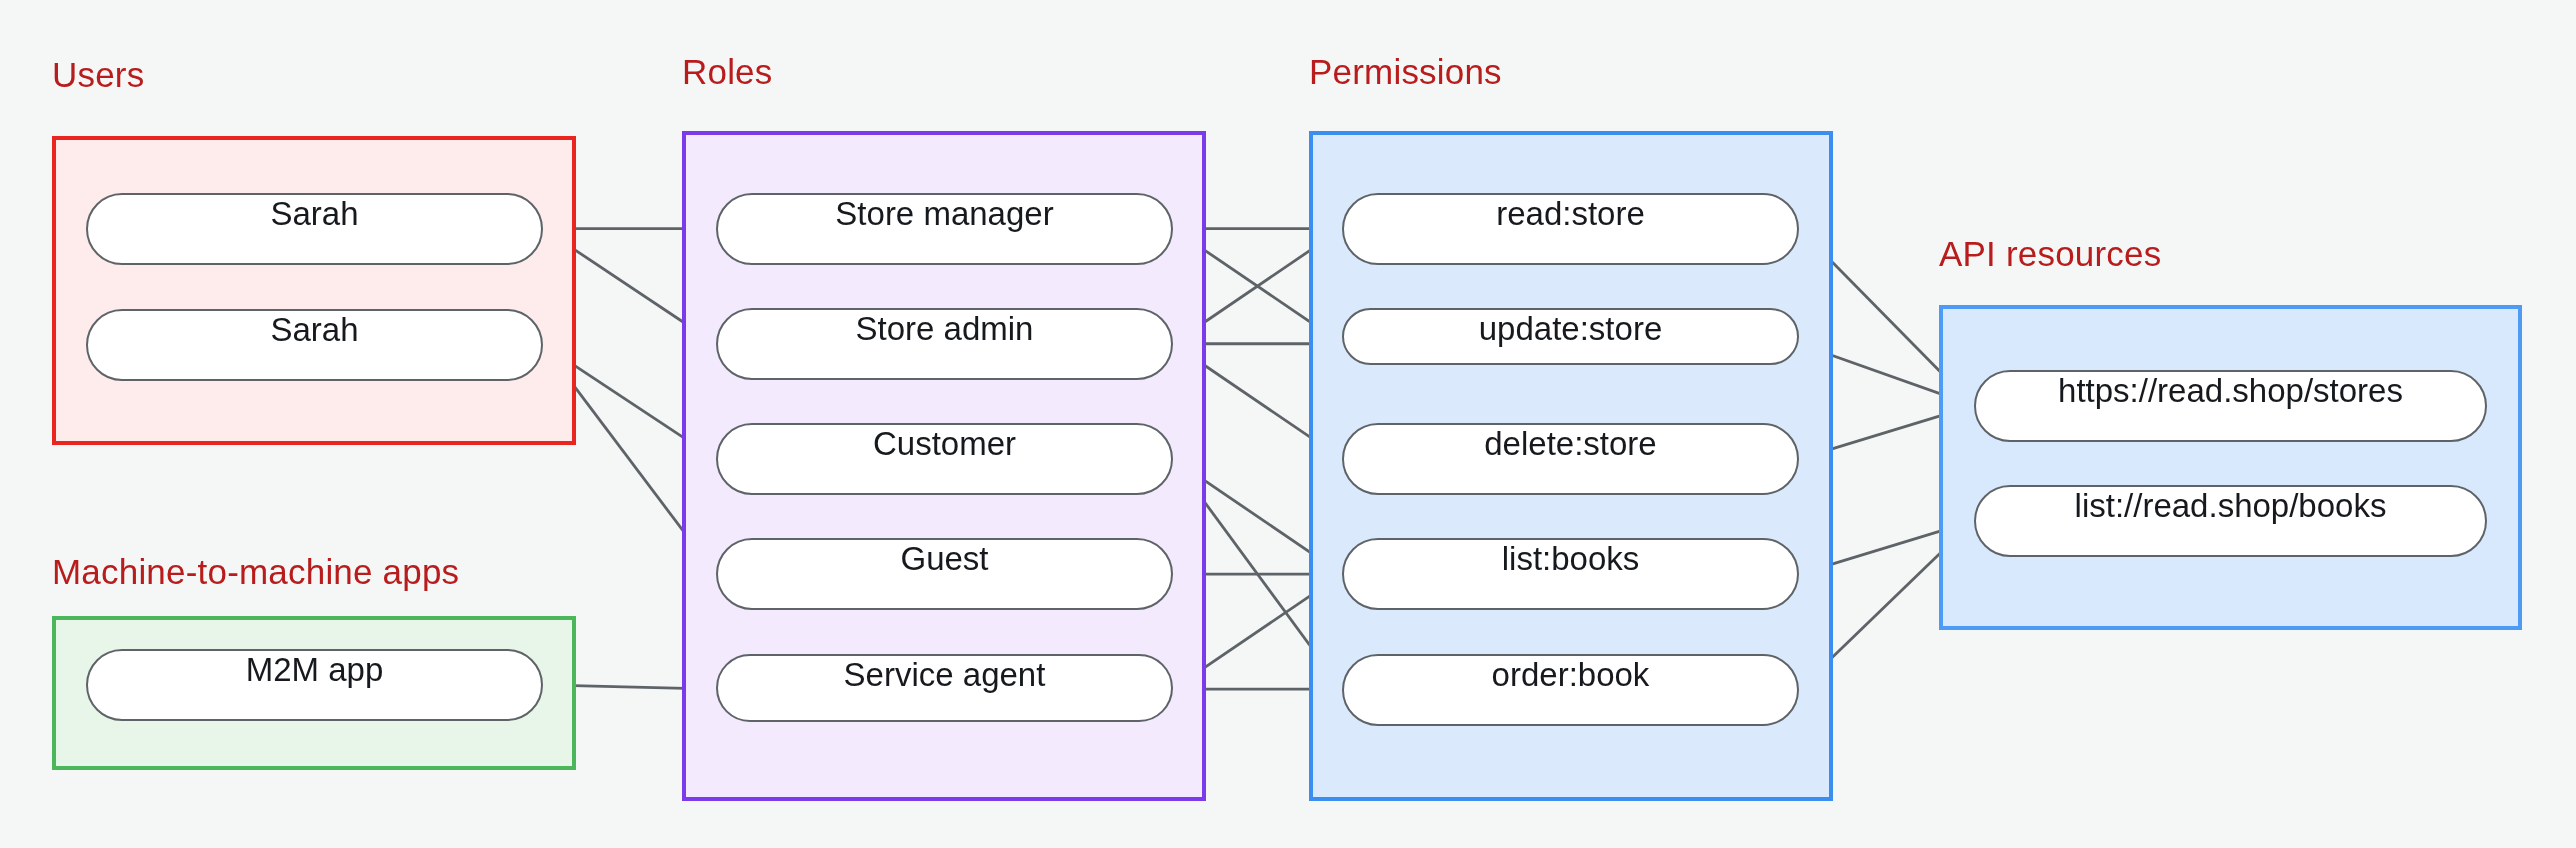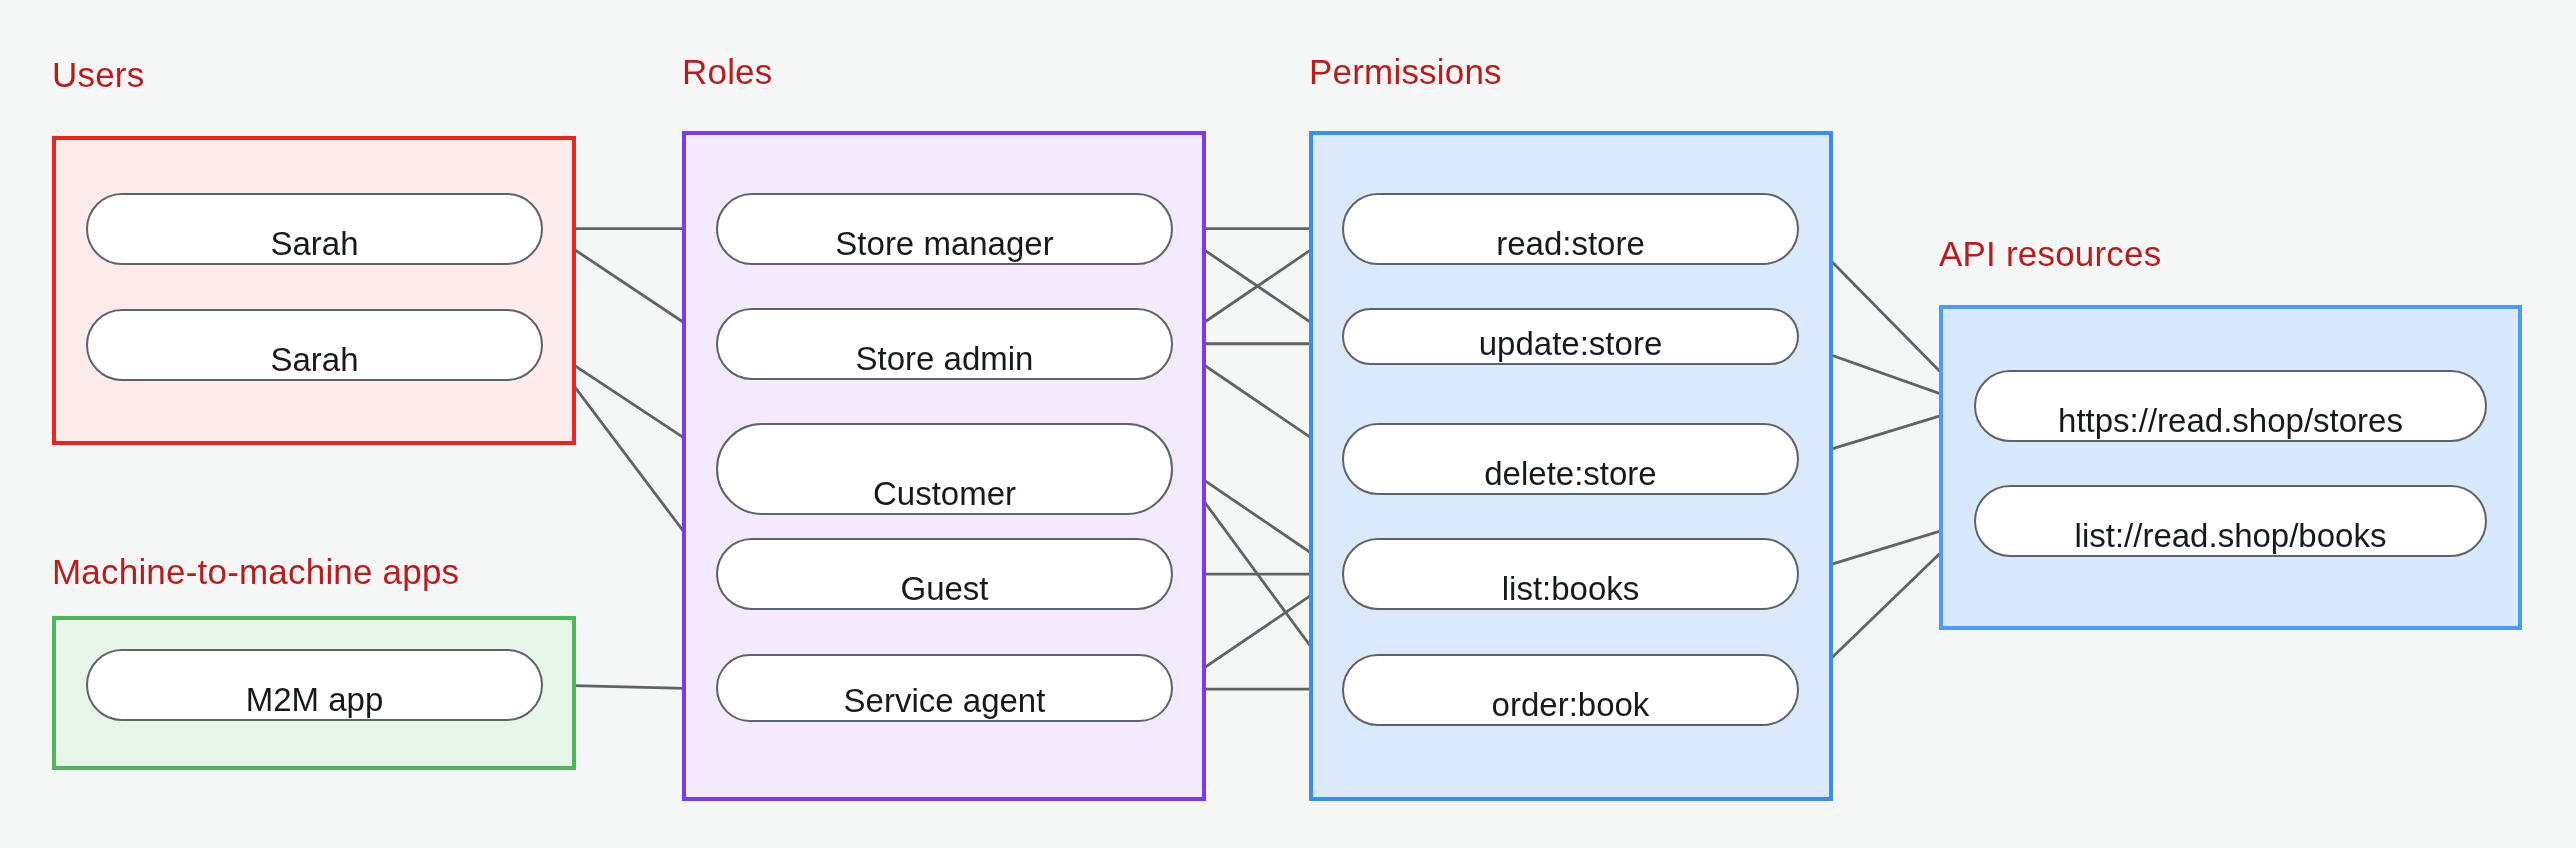--- a/index.html
+++ b/index.html
@@ -50,21 +50,21 @@
   .group-box.perms    { border-color: #3b8ef0; background: #daeafc; }
   .group-box.apis     { border-color: #4d9bf5; background: #d9e9fd; }
 
   .pill {
     position: absolute;
     box-sizing: border-box;
     background: #ffffff;
     border: 2.6px solid #5e6368;
     border-radius: 872px;
     display: flex;
-    align-items: flex-end;
+    align-items: flex-start;
     justify-content: center;
     font-size: 33px;
     color: #16191d;
     white-space: nowrap;
     z-index: 4;
   }
   .pill-label {
     pointer-events: none;
   }
   .edge-line {
@@ -129,21 +129,21 @@
         <span class="pill-label">M2M app</span>
       </div>
       <div class="group-title" style="left: 682px; top: 52px;">Roles</div>
       <div class="group-box roles" style="left: 682px; top: 131px; width: 524px; height: 670px; border-color: rgb(124, 58, 237); background: rgb(243, 234, 253);"></div>
       <div class="pill" style="left: 716px; top: 193px; width: 457px; height: 72px;">
         <span class="pill-label">Store manager</span>
       </div>
       <div class="pill" style="left: 716px; top: 308px; width: 457px; height: 72px;">
         <span class="pill-label">Store admin</span>
       </div>
-      <div class="pill" style="left: 716px; top: 423px; width: 457px; height: 92px;">
+      <div class="pill" style="left: 716px; top: 423px; width: 457px; height: 72px;">
         <span class="pill-label">Customer</span>
       </div>
       <div class="pill" style="left: 716px; top: 538px; width: 457px; height: 72px;">
         <span class="pill-label">Guest</span>
       </div>
       <div class="pill" style="left: 716px; top: 654px; width: 457px; height: 68px;">
         <span class="pill-label">Service agent</span>
       </div>
       <div class="group-title" style="left: 1309px; top: 52px;">Permissions</div>
       <div class="group-box perms" style="left: 1309px; top: 131px; width: 524px; height: 670px; border-color: rgb(59, 142, 240); background: rgb(218, 234, 252);"></div>

